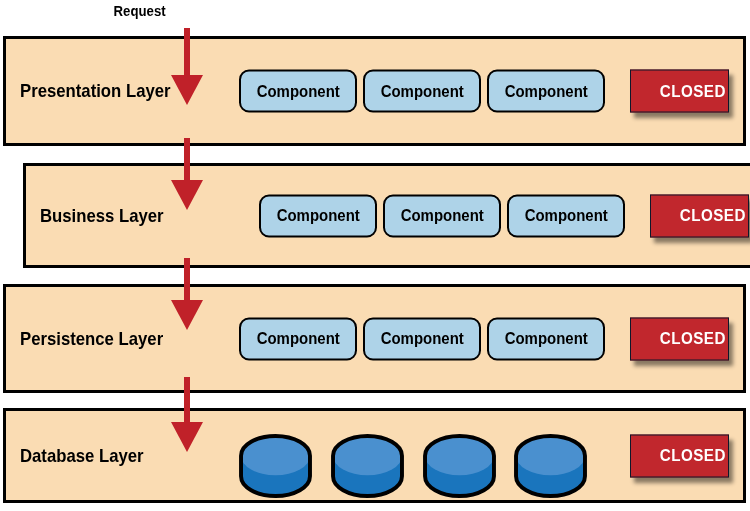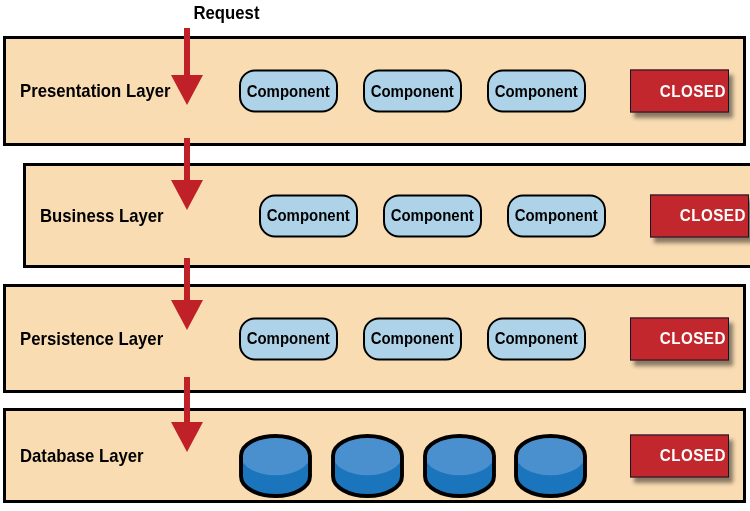--- a/index.html
+++ b/index.html
@@ -6,22 +6,22 @@
   body{
     width:750px;height:511px;position:relative;overflow:hidden;
     background:var(--page-bg,#ffffff);
     font-family:"Liberation Sans",sans-serif;
     color:#000;
   }
   .condensed{display:inline-block;transform:scaleX(0.88);white-space:nowrap;}
 
   
   .request{
-    position:absolute;left:110px;top:2px;width:154px;text-align:right;
-    font-size:19px;font-weight:600;
+    position:absolute;left:110px;top:2px;width:154px;text-align:left;
+    font-size:15px;font-weight:600;
   }
 
   
   .layer{
     position:absolute;left:3px;width:743px;box-sizing:border-box;
     background:var(--layer-bg,#fadcb3);
     border:3px solid var(--layer-border,#000000);
   }
   .layer-1{top:36px;height:110px;}
   .layer-2{top:163px;height:105px;margin-left:20px;}
@@ -30,24 +30,24 @@
 
   .layer-label{
     position:absolute;left:14px;top:50%;
     transform:translateY(-50%) scaleX(0.88);transform-origin:left center;
     font-size:19px;font-weight:600;white-space:nowrap;
   }
 
   
   .comp{
     position:absolute;top:50%;transform:translateY(-50%);
-    width:99px;height:43px;box-sizing:border-box;
+    width:118px;height:43px;box-sizing:border-box;
     background:var(--component-bg,#aed3e8);
     border:2.5px solid var(--component-border,#000000);
-    border-radius:16px;
+    border-radius:10px;
     display:flex;align-items:center;justify-content:center;
     font-size:17px;font-weight:600;
   }
   .pos-c1{left:233px;} .pos-c2{left:357px;} .pos-c3{left:481px;}
 
   
   .closed{
     position:absolute;left:624px;top:50%;transform:translateY(-50%);
     width:99px;height:43px;box-sizing:border-box;
     background:var(--closed-bg,#c1272d);

